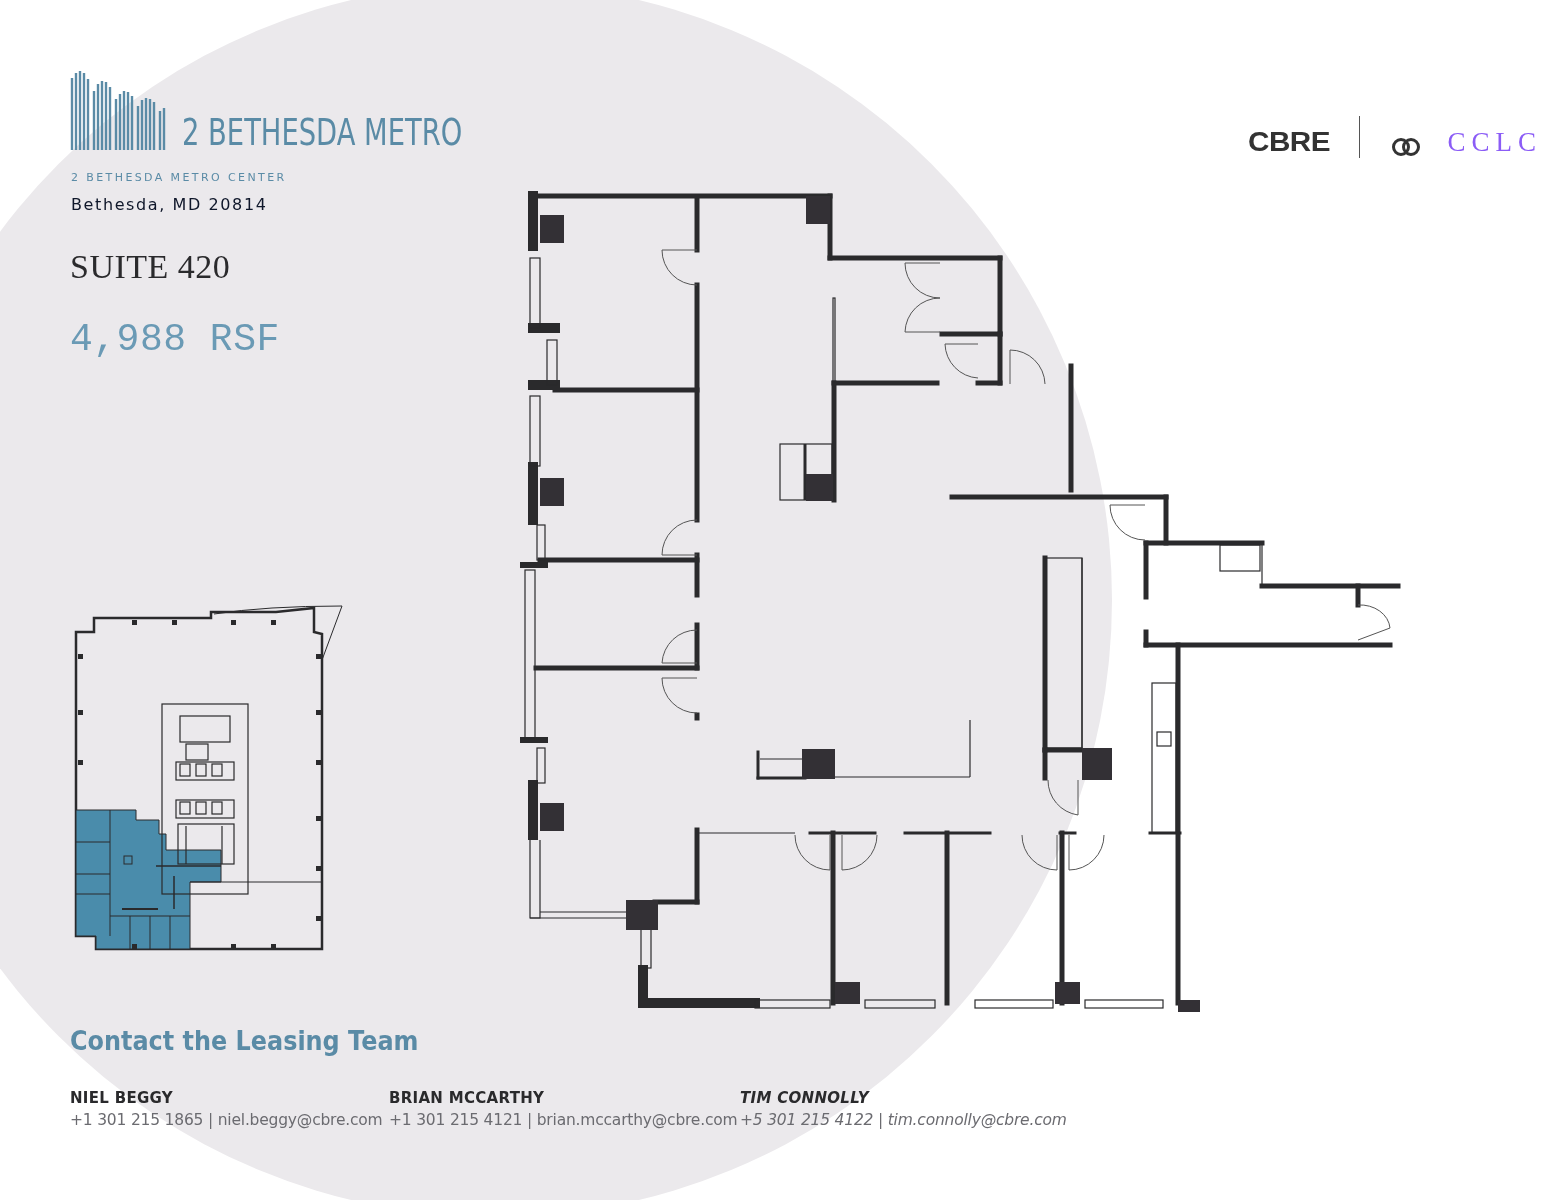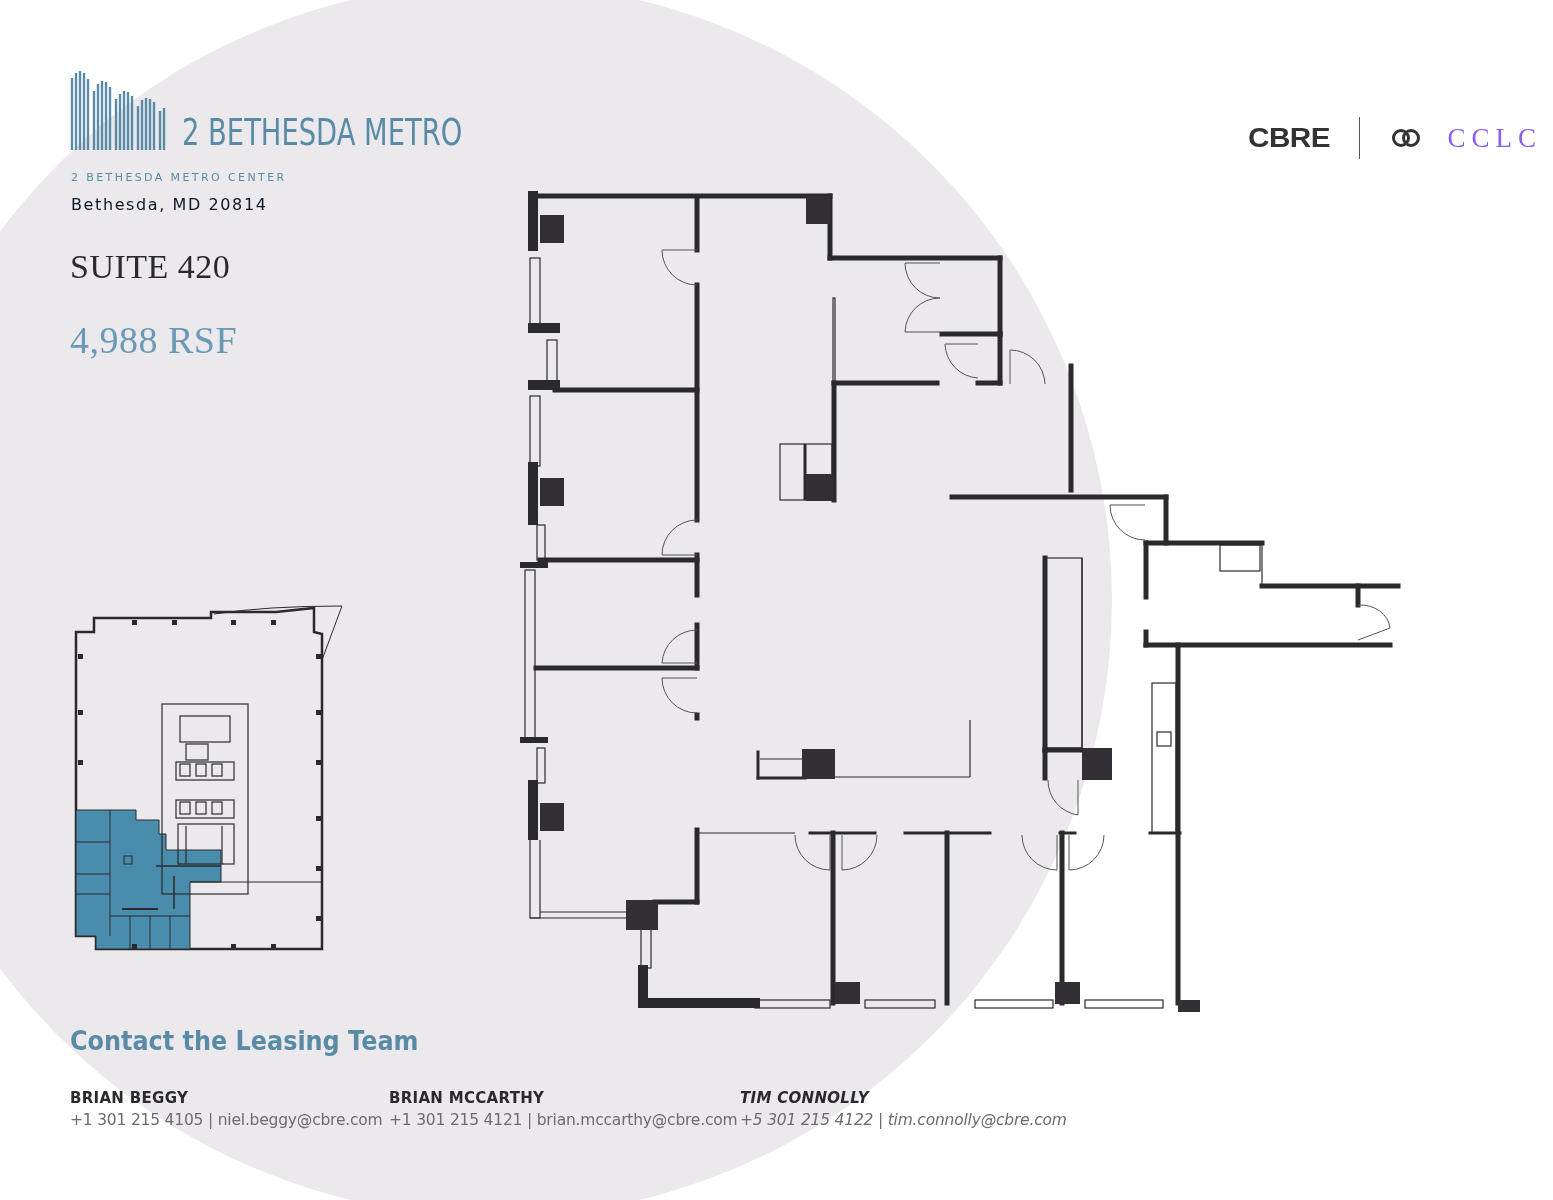--- a/index.html
+++ b/index.html
@@ -27,25 +27,25 @@
   }
   .addr2 {
     position: absolute; left: 71px; top: 195px; font-size: 16px; color: #0f172a;
     letter-spacing: 1.6px; font-family: "DejaVu Sans", sans-serif;
   }
   .suite {
     position: absolute; left: 70px; top: 248px; font-family: "Liberation Serif", serif;
     font-size: 34px; color: #2a2a2c; letter-spacing: 0.5px;
   }
   .rsf {
-    position: absolute; left: 70px; top: 318px; font-family: Liberation Serif, serif;
+    position: absolute; left: 70px; top: 318px; font-family: Liberation Mono, monospace;
     font-size: 38px; color: #6a9ab5; font-weight: normal; letter-spacing: 0.5px;
   }
   .brand {
-    position: absolute; left: 1248px; top: 118px; height: 40px; display: flex; align-items: center; gap: 16px;
+    position: absolute; left: 1248px; top: 118px; height: 40px; display: flex; align-items: flex-end; gap: 16px;
   }
   .cbre {
     font-family: "Liberation Sans", sans-serif; font-weight: bold; font-size: 27px; color: #333;
     letter-spacing: -0.5px; transform: scaleX(1.1); transform-origin: left center;
   }
   .brand-divider { width: 1px; height: 42px; background: #555; margin-left: 20px; margin-right: 14px; }
   .cclc-icon { width: 32px; height: 22px; margin-right: 10px; }
   .cclc {
     font-family: Liberation Serif, serif; font-size: 27px; color: #8b5cf6; letter-spacing: 6px;
   }
@@ -295,22 +295,22 @@
     <rect x="626" y="900" width="32" height="30"></rect>
     <rect x="835" y="982" width="25" height="22"></rect>
     <rect x="1055" y="982" width="25" height="22"></rect>
     <rect x="1178" y="1000" width="22" height="12"></rect>
   </g>
 </svg>
 
 <div class="contact-title">Contact the Leasing Team</div>
 
 <div class="contact" style="left:70px;">
-  <div class="name">BRIAN BEGGY</div>
-  <div class="details">+1 301 215 4105 | niel.beggy@cbre.com</div>
+  <div class="name">NIEL BEGGY</div>
+  <div class="details">+1 301 215 1865 | niel.beggy@cbre.com</div>
 </div>
 <div class="contact" style="left:389px;">
   <div class="name">BRIAN MCCARTHY</div>
   <div class="details">+1 301 215 4121 | brian.mccarthy@cbre.com</div>
 </div>
 <div class="contact" style="left:740px;font-style:italic;">
   <div class="name">TIM CONNOLLY</div>
   <div class="details">+5 301 215 4122 | tim.connolly@cbre.com</div>
 </div>
 

